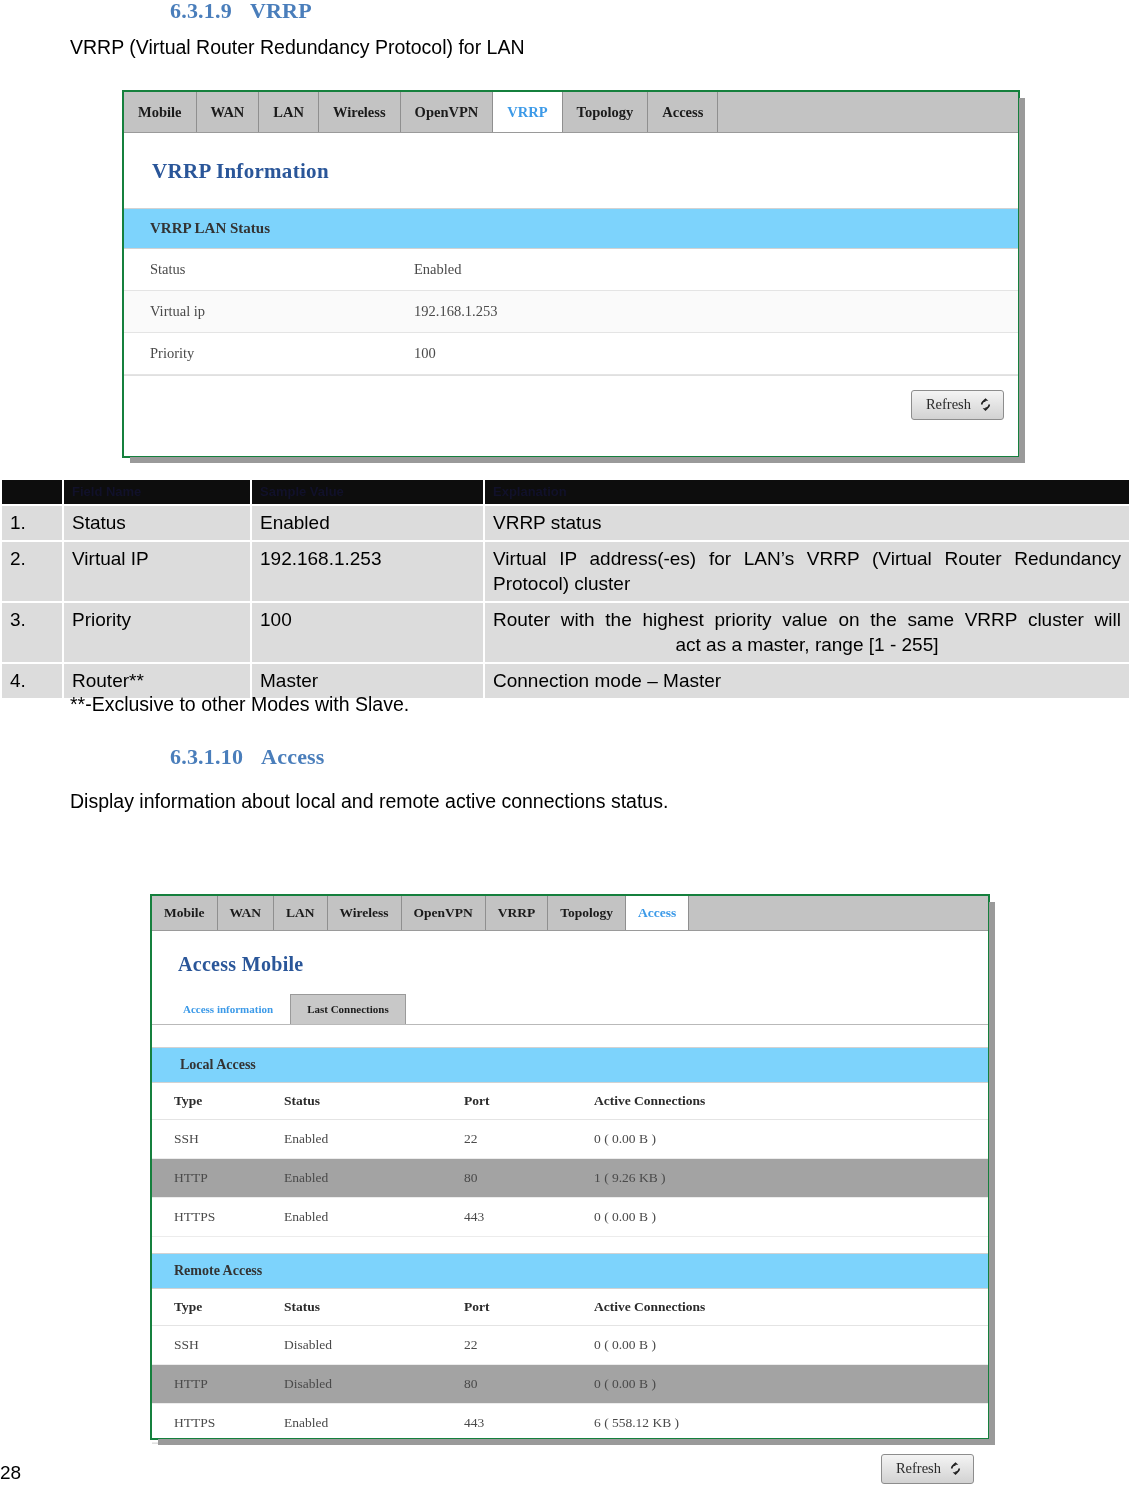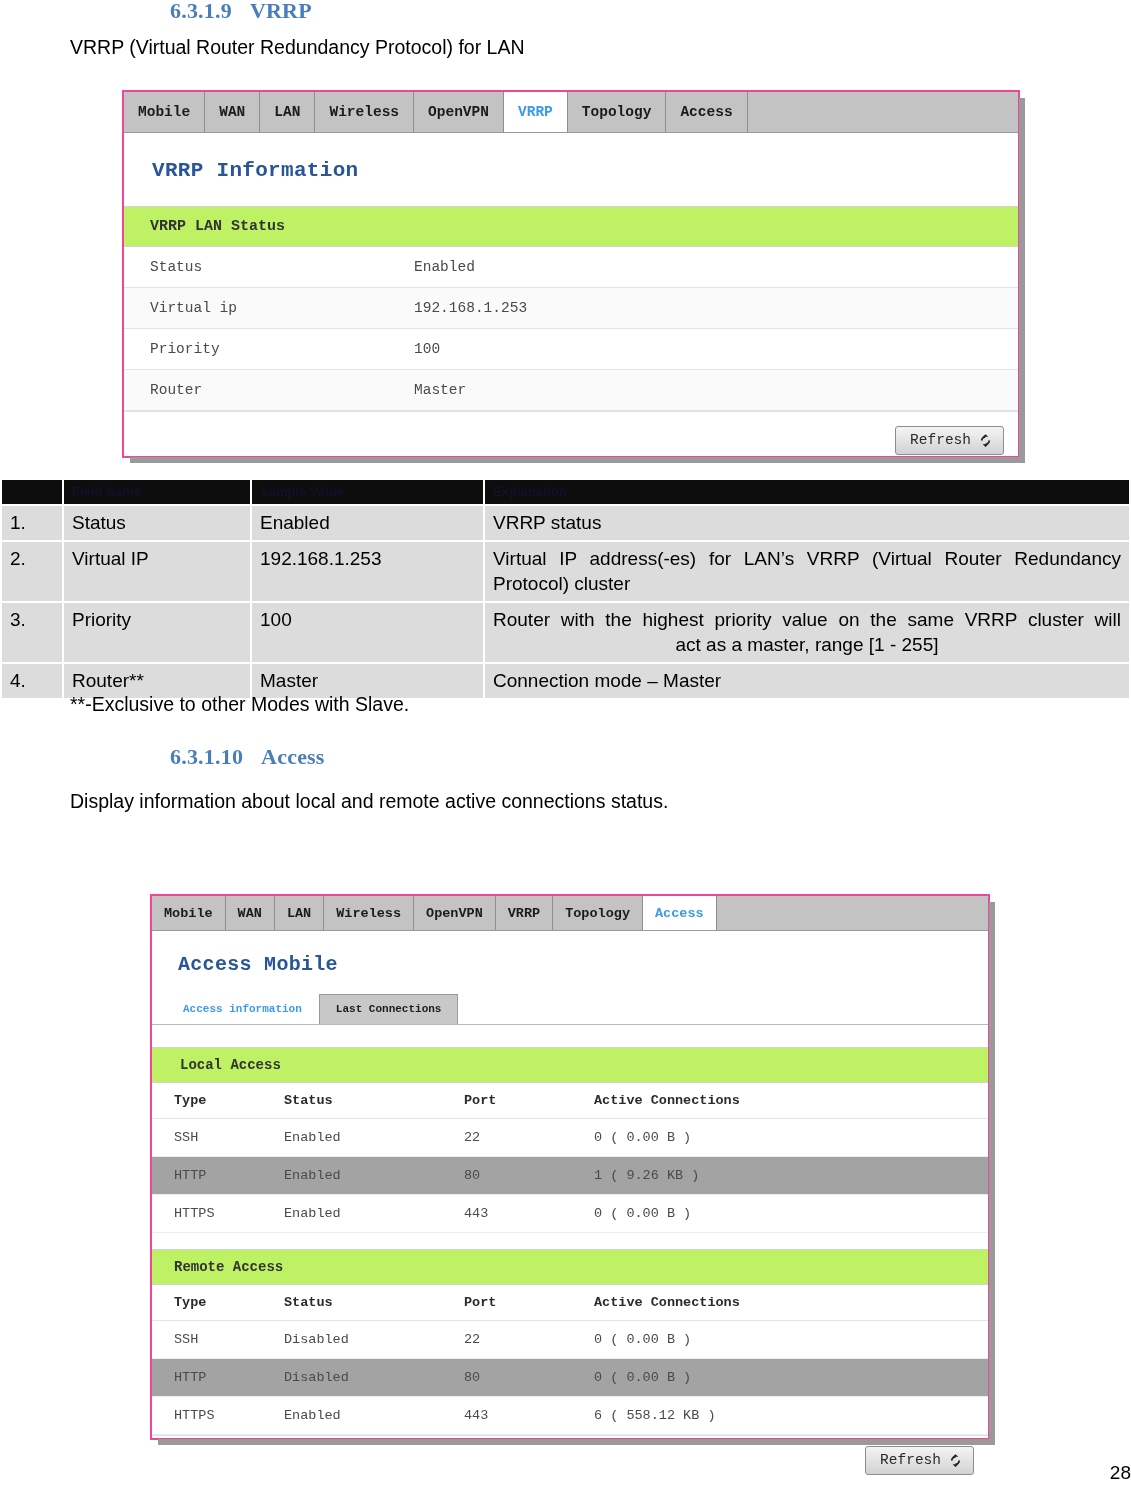--- a/index.html
+++ b/index.html
@@ -34,30 +34,30 @@
   #h-vrrp { position: absolute; left: 170px; top: -2px; }
   #p-vrrp { position: absolute; left: 70px; top: 36px; }
   #h-access { position: absolute; left: 170px; top: 744px; }
   #p-access { position: absolute; left: 70px; top: 790px; }
   #p-footnote {
     position: absolute; left: 70px; top: 693px;
     font-size: 19.5px;
   }
   #page-number {
     position: absolute; left: 0; top: 1462px; width: 1131px;
-    text-align: right; font-size: 19px;
+    text-align: left; font-size: 19px;
   }
 
   
   .ui-panel {
     position: absolute;
     background: #ffffff;
-    border: 2px solid #ec4899;
+    border: 2px solid #15803d;
     box-sizing: border-box;
-    font-family: Liberation Mono, monospace;
+    font-family: Liberation Serif, serif;
   }
   .ui-panel::after {
     content: "";
     position: absolute;
     left: 6px; right: -6px; bottom: -7px;
     height: 6px;
     background: #9a9a9a;
   }
   .ui-panel .shadow-right {
     position: absolute;
@@ -124,21 +124,21 @@
   }
   .subtab.active {
     background: #ffffff;
     color: #3c9ae8;
     border: 1px solid #ffffff;
     border-bottom: none;
   }
 
   
   .sec-head {
-    background: #bef264;
+    background: #7dd3fc;
     border-top: 1px solid #d2d2d2;
     border-bottom: 1px solid #d2d2d2;
     font-size: 15px;
     font-weight: bold;
     color: #333333;
     padding: 11px 0 11px 26px;
   }
 
   
   .kv-row {
@@ -264,24 +264,20 @@
     <div class="v">Enabled</div>
   </div>
   <div class="kv-row odd">
     <div class="k">Virtual ip</div>
     <div class="v">192.168.1.253</div>
   </div>
   <div class="kv-row">
     <div class="k">Priority</div>
     <div class="v">100</div>
   </div>
-  <div class="kv-row odd">
-    <div class="k">Router</div>
-    <div class="v">Master</div>
-  </div>
 
   <div class="panel-foot">
     <div class="refresh-btn">
       <span>Refresh</span>
       <span>
         <svg width="15" height="15" viewBox="0 0 16 16" aria-hidden="true">
           <path d="M8 1.2 L5.0 4.0 L11.0 4.0 Z" fill="#1d1d1d"></path>
           <path d="M8 14.8 L5.0 12.0 L11.0 12.0 Z" fill="#1d1d1d"></path>
           <path d="M3.1 8 a4.9 4.9 0 0 1 4.9-4.9 v1.9 A3.0 3.0 0 0 0 5.0 8 z" fill="#1d1d1d"></path>
           <path d="M12.9 8 a4.9 4.9 0 0 1 -4.9 4.9 v-1.9 A3.0 3.0 0 0 0 11.0 8 z" fill="#1d1d1d"></path>

